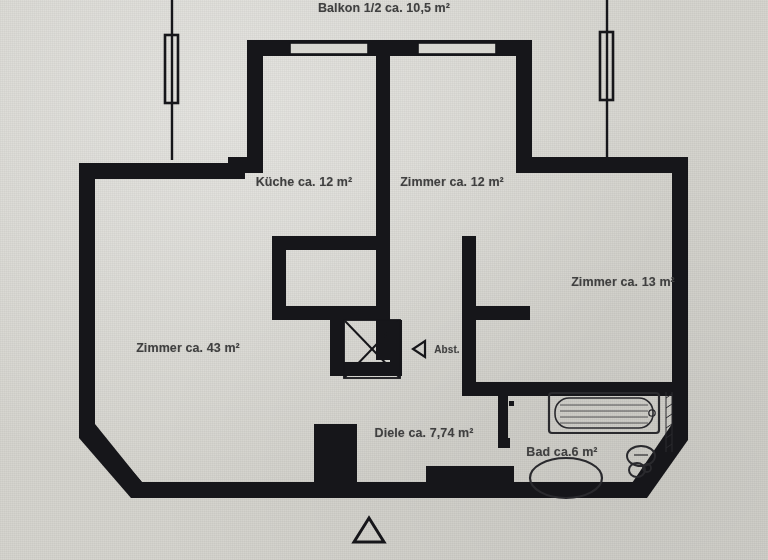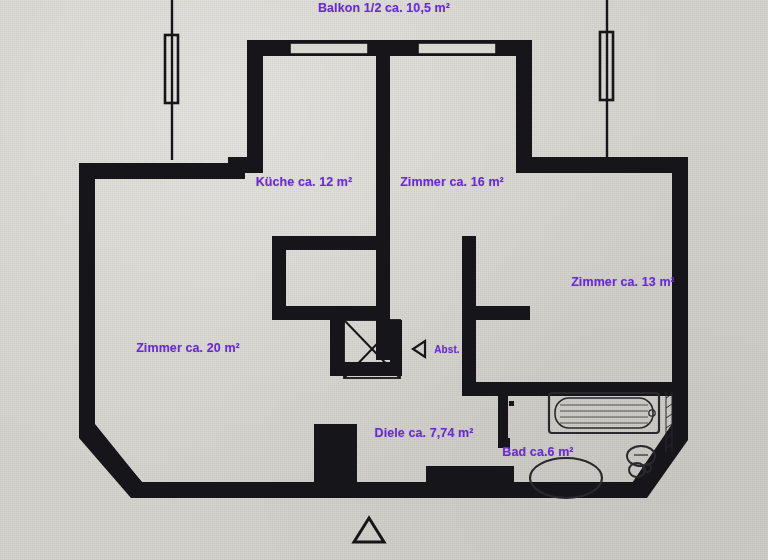--- a/index.html
+++ b/index.html
@@ -31,21 +31,21 @@
     pointer-events: none;
   }
   #plan-svg {
     position: absolute;
     inset: 0;
     width: 768px;
     height: 560px;
   }
   .room-label {
     position: absolute;
-    color: #6d28d9;
+    color: #404040;
     font-family: "Liberation Sans", sans-serif;
     font-size: 12.5px;
     font-weight: 600;
     letter-spacing: 0.1px;
     white-space: nowrap;
     text-shadow: 0 0 1px rgba(60,60,60,0.25);
     transform: translate(-50%, -50%);
   }
   .room-label.sm { font-size: 10px; }
 </style>
@@ -211,25 +211,25 @@
       <line x1="666" y1="438" x2="672" y2="434"></line>
       <line x1="666" y1="448" x2="672" y2="444"></line>
     </g>
 
   </svg>
 
   <div class="room-label" style="left:384px; top:8px;">Balkon 1/2 ca. 10,5 m²</div>
 
   <div class="room-label" style="left:304px; top:182px;">Küche ca. 12 m²</div>
 
-  <div class="room-label" style="left:452px; top:182px;">Zimmer ca. 16 m²</div>
+  <div class="room-label" style="left:452px; top:182px;">Zimmer ca. 12 m²</div>
 
   <div class="room-label" style="left:609px; top:282px;margin-left:14px;">Zimmer ca. 13 m²</div>
 
-  <div class="room-label" style="left:188px; top:348px;">Zimmer ca. 20 m²</div>
+  <div class="room-label" style="left:188px; top:348px;">Zimmer ca. 43 m²</div>
 
   <div class="room-label" style="left:424px; top:433px;">Diele ca. 7,74 m²</div>
 
-  <div class="room-label" style="left:538px; top:452px;">Bad ca.6  m²</div>
+  <div class="room-label" style="left:562px; top:452px;">Bad ca.6  m²</div>
 
   <div class="room-label sm" style="left:447px; top:349px;">Abst.</div>
 
 </div>
 
 </body></html>

